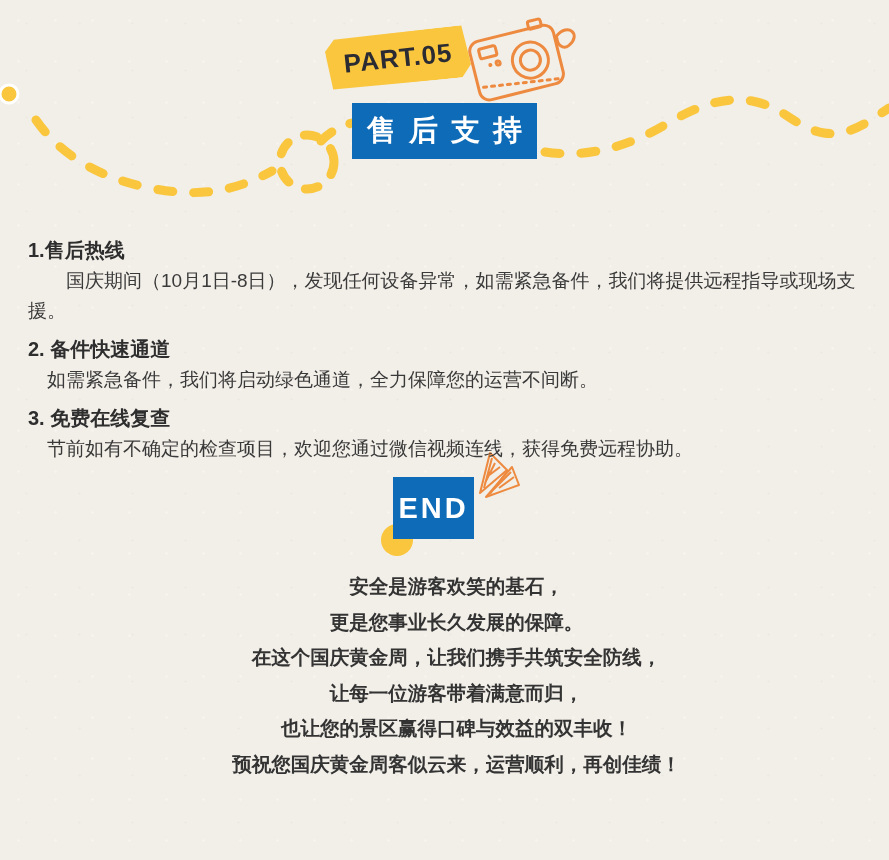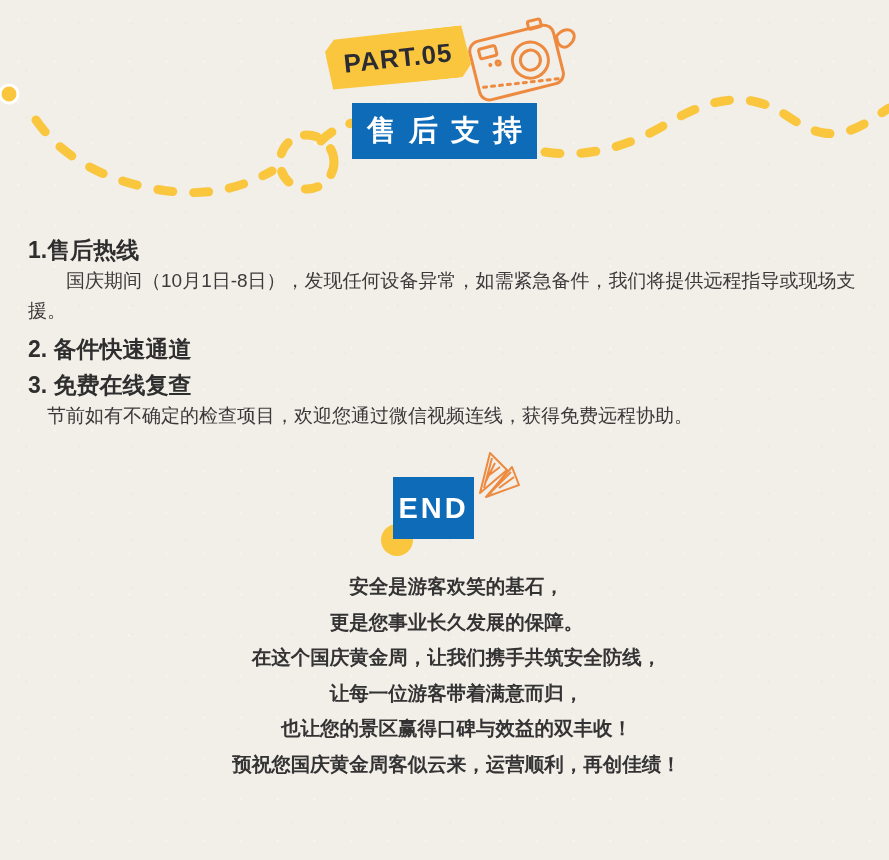--- a/index.html
+++ b/index.html
@@ -35,21 +35,21 @@
   }
   .title-bar span{
     color:#ffffff;font-size:29px;font-weight:bold;
     letter-spacing:13px;text-indent:13px;
   }
   .content{
     position:absolute;left:28px;top:238px;width:833px;
     color:#3a3a3a;font-size:19px;line-height:30px;z-index:2;
   }
   .content h3{
-    margin:0;font-size:23px;line-height:25px;color:#2e2e2e;font-weight:bold;
+    margin:0;font-size:20px;line-height:25px;color:#2e2e2e;font-weight:bold;
   }
   .content p{margin:3px 0 0 0;}
   .content .p-indent2{text-indent:2em;}
   .content .p-indent1{margin-left:1em;}
   .content .sec{margin-bottom:11px;}
   .end-badge{
     position:absolute;left:393px;top:477px;width:81px;height:62px;
     background:#0e6bb7;
     display:flex;align-items:center;justify-content:center;
     z-index:2;
@@ -109,20 +109,21 @@
     <span>售后支持</span>
   </div>
 
   <div class="content">
     <div class="sec">
       <h3>1.售后热线</h3>
       <p class="p-indent2">国庆期间（10月1日-8日），发现任何设备异常，如需紧急备件，我们将提供远程指导或现场支援。</p>
     </div>
     <div class="sec">
       <h3>2. 备件快速通道</h3>
+      <p class="p-indent1">如需紧急备件，我们将启动绿色通道，全力保障您的运营不间断。</p>
     </div>
     <div class="sec">
       <h3>3. 免费在线复查</h3>
       <p class="p-indent1">节前如有不确定的检查项目，欢迎您通过微信视频连线，获得免费远程协助。</p>
     </div>
   </div>
 
   <div class="end-badge">
     <span>END</span>
   </div>

